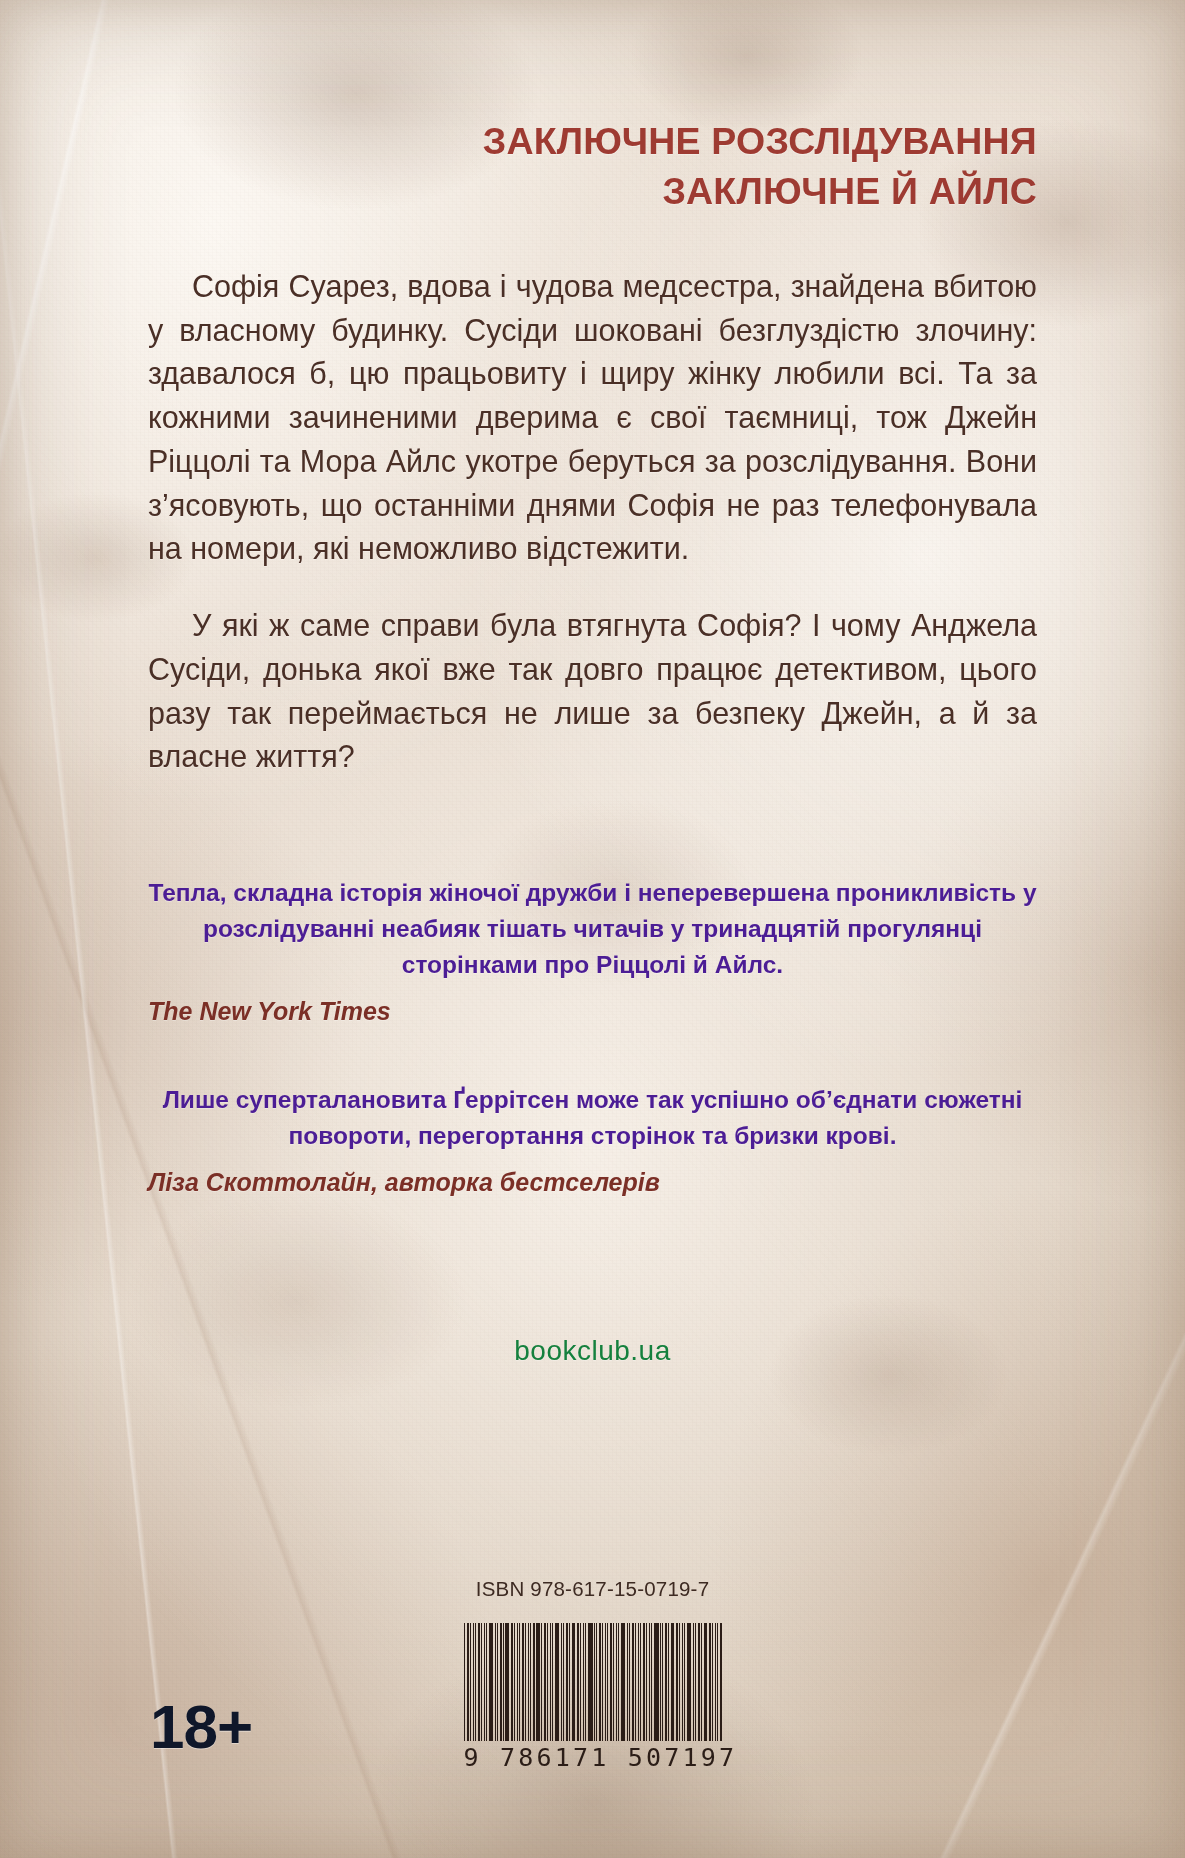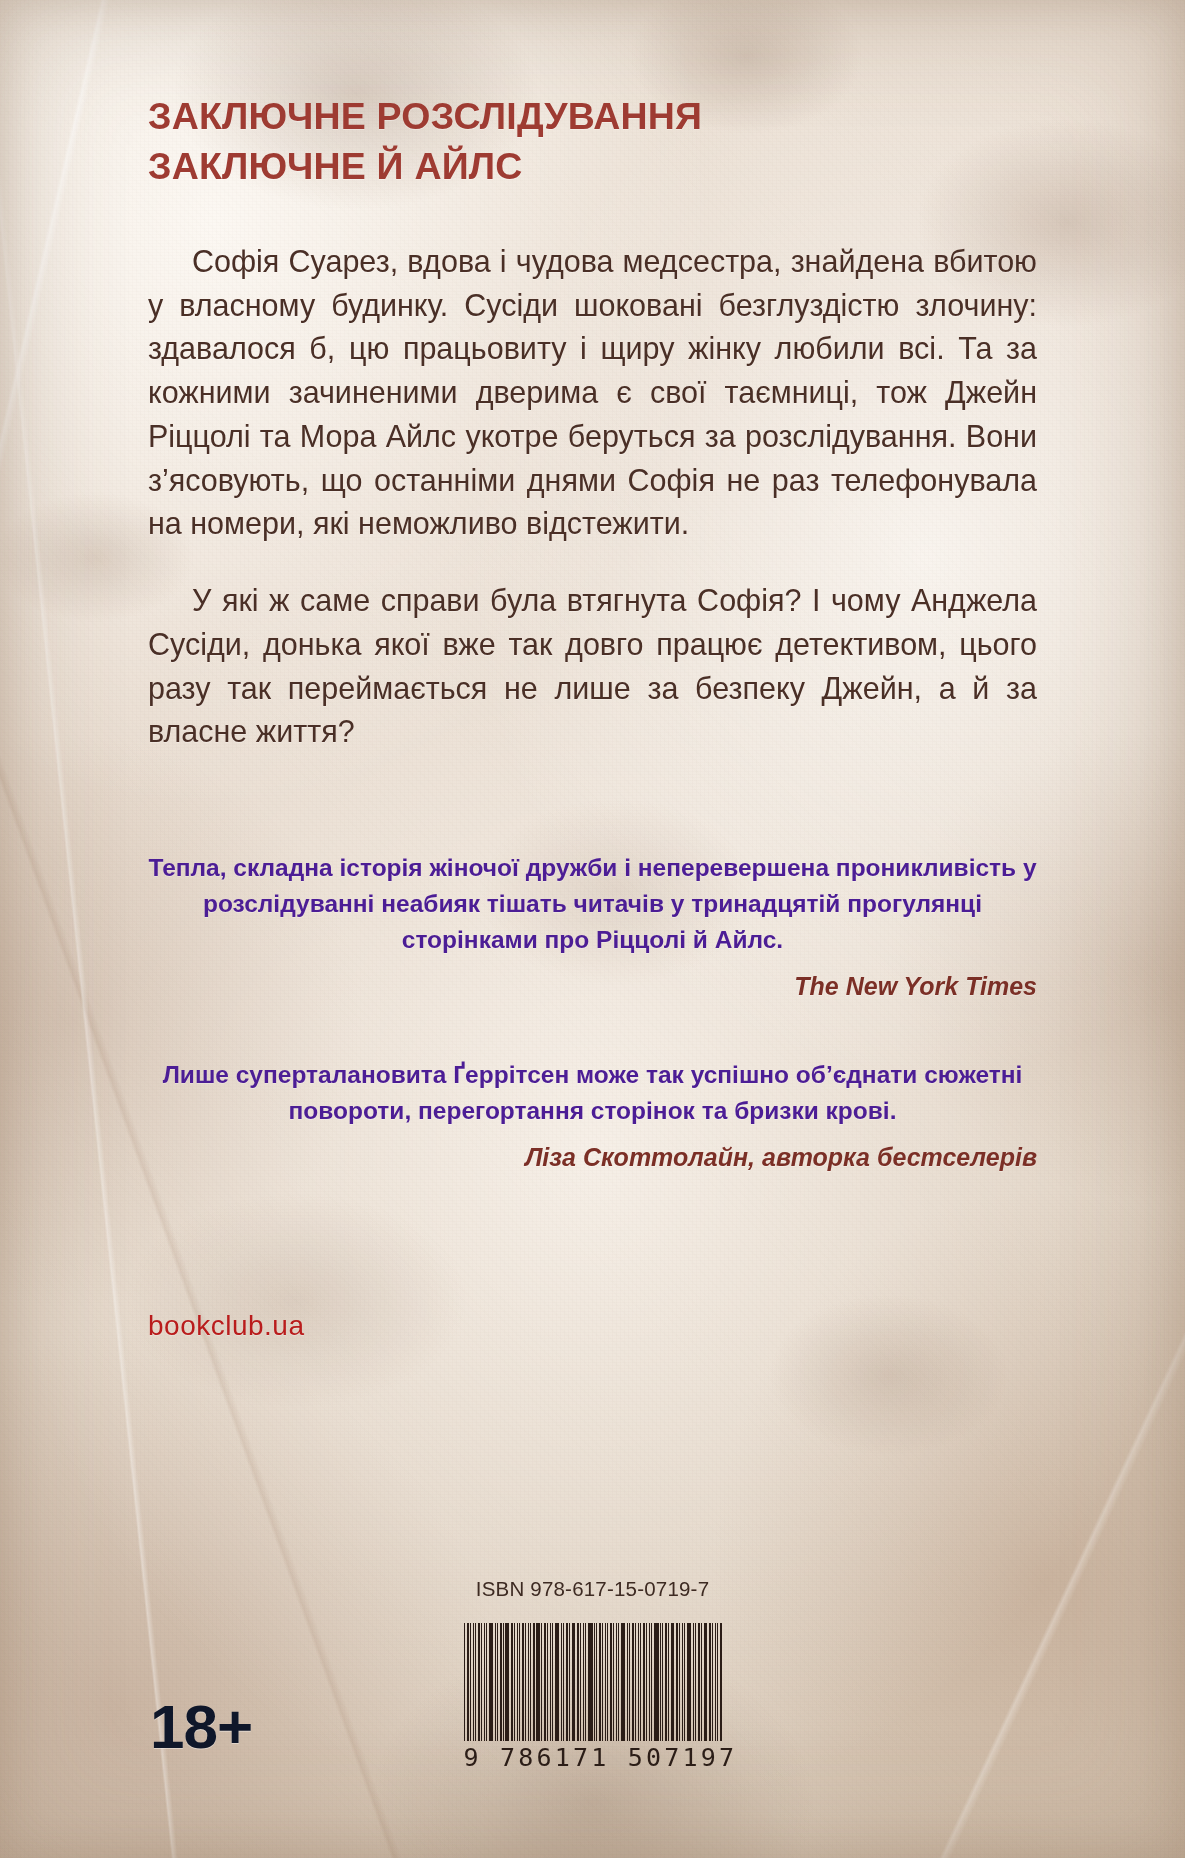--- a/index.html
+++ b/index.html
@@ -78,22 +78,22 @@
   .content {
     position: relative;
     z-index: 5;
     padding: 0 148px;
     box-sizing: border-box;
     height: 100%;
   }
 
   .title {
     margin: 0;
-    padding-top: 92px;
-    text-align: left;
+    padding-top: 117px;
+    text-align: right;
     color: #9e3b32;
     font-size: 37.5px;
     line-height: 1.33;
     font-weight: bold;
     letter-spacing: 0.2px;
     text-shadow: 0 1px 0 rgba(255,255,255,0.35);
   }
   .title .line {
     display: block;
     white-space: nowrap;
@@ -125,27 +125,28 @@
     font-weight: bold;
     text-align: center;
     text-shadow: 0 1px 0 rgba(255,255,255,0.3);
   }
   .quote-source {
     margin: 14px 0 0 0;
     color: #7b2f26;
     font-size: 25px;
     font-weight: bold;
     font-style: italic;
-    text-align: right;
+    text-align: left;
     text-shadow: 0 1px 0 rgba(255,255,255,0.3);
   }
 
   .site {
     margin-top: 138px;
-    color: #b91c1c;
+    text-align: center;
+    color: #15803d;
     font-size: 28px;
     letter-spacing: 0.5px;
     text-shadow: 0 1px 0 rgba(255,255,255,0.3);
   }
 
   
   .barcode-wrap {
     position: absolute;
     left: 50%;
     transform: translateX(-50%);

